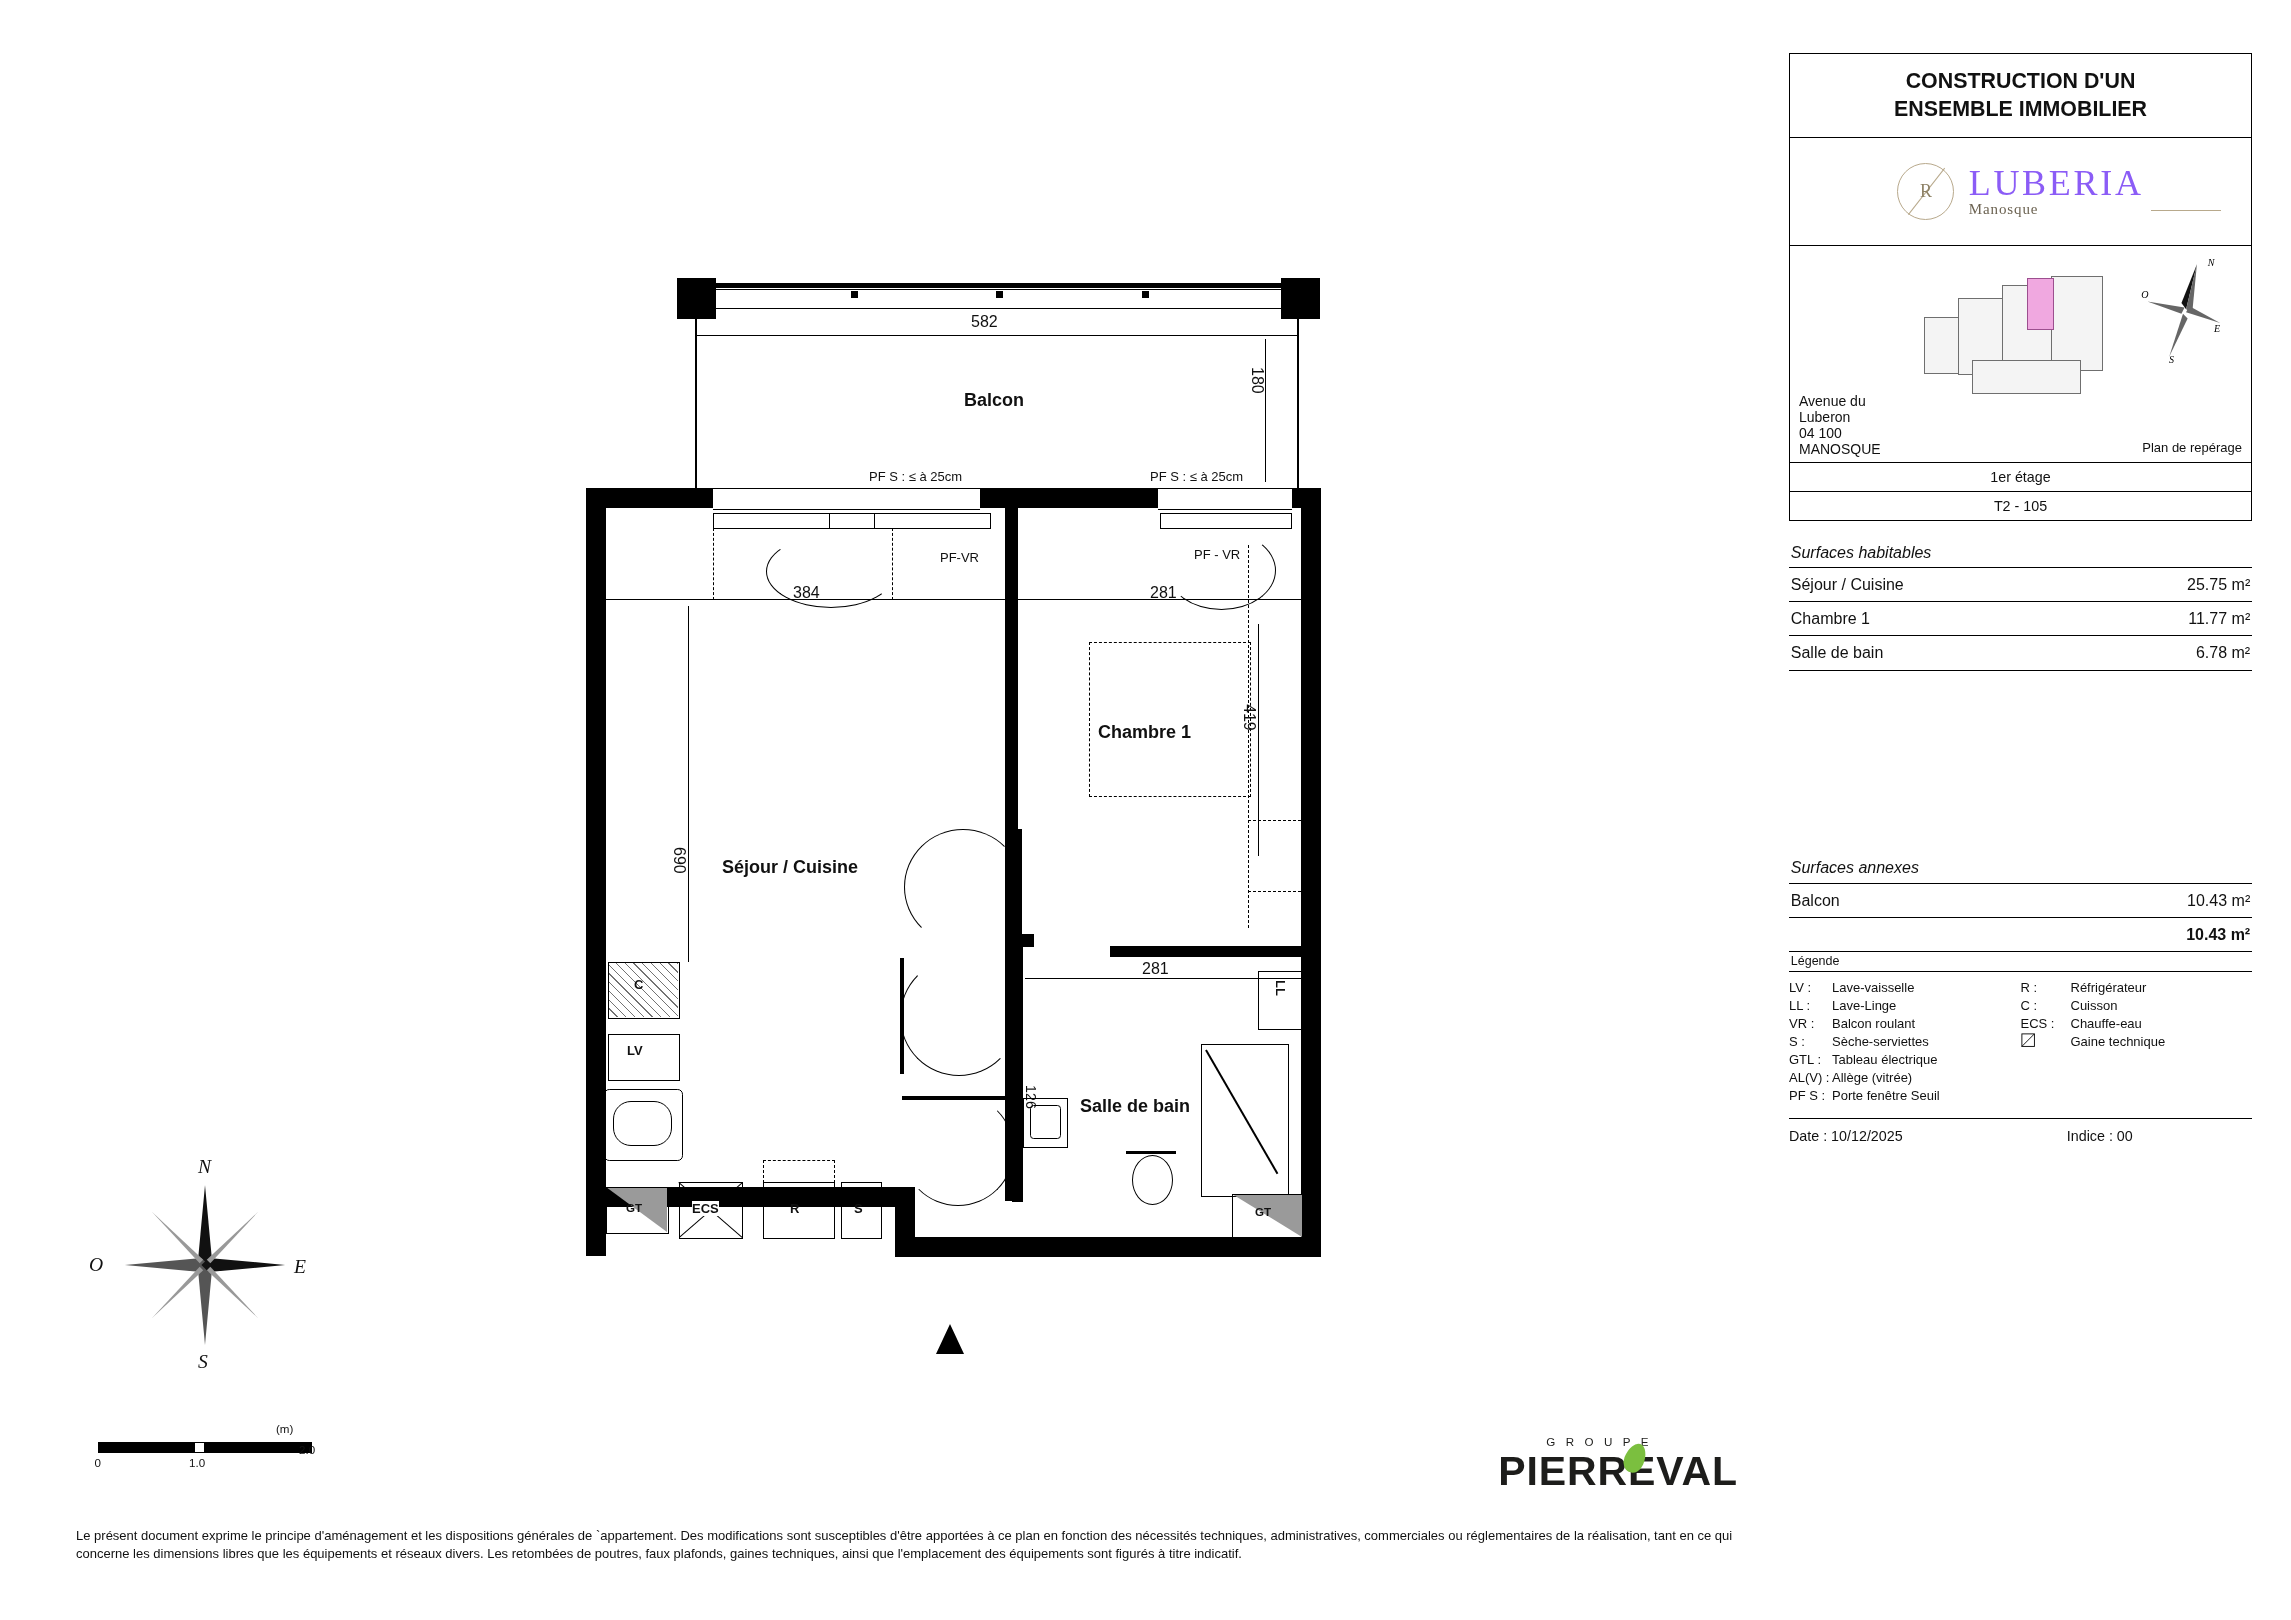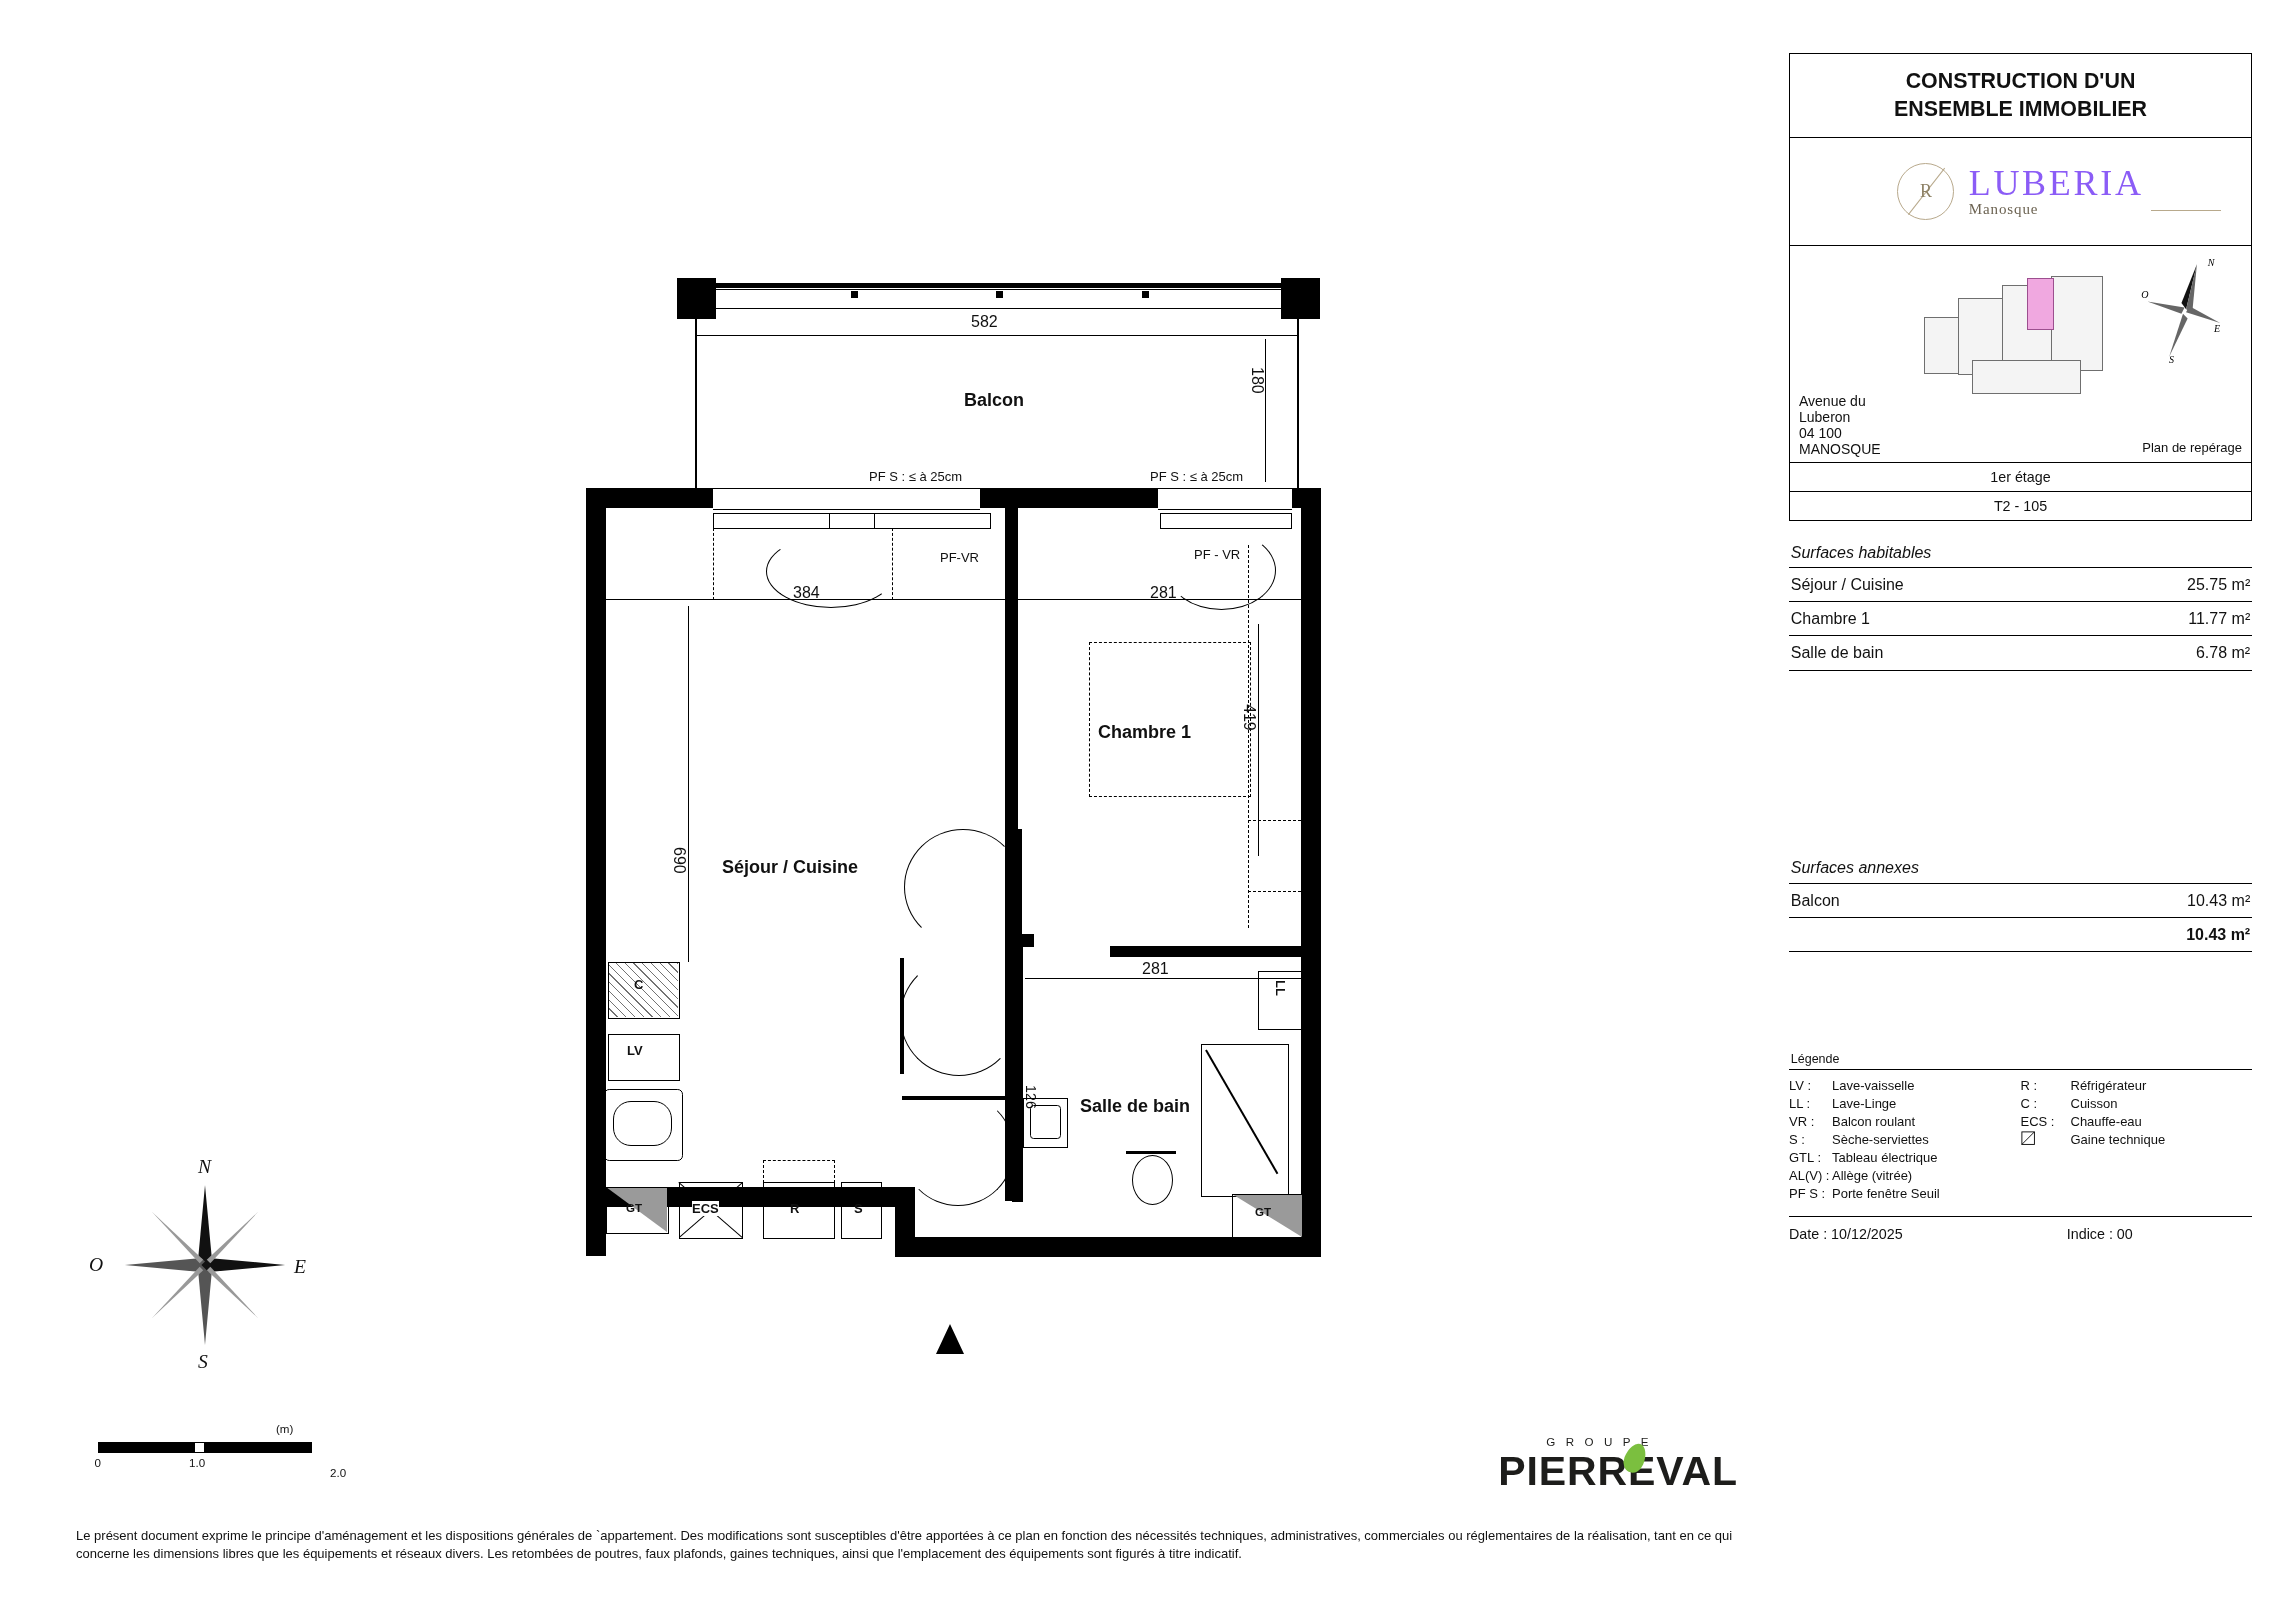--- a/index.html
+++ b/index.html
@@ -222,21 +222,21 @@
   <span class="cmp-letter" style="left:178px;top:80px;">E</span>
 </div>
 
 <div id="scalebar" class="abs">
   <div class="sb-lab" style="left:178px;top:-19.6px;">(m)</div>
   <div class="sb-seg" style="left:0;top:0;width:96px;background:#000;"></div>
   <div class="sb-seg" style="left:96px;top:0;width:10.7px;background:#fff;border:0.9px solid #000;box-sizing:border-box;"></div>
   <div class="sb-seg" style="left:107px;top:0;width:107px;background:#000;"></div>
   <div class="sb-lab" style="left:-3.6px;top:14.3px;">0</div>
   <div class="sb-lab" style="left:91px;top:14.3px;">1.0</div>
-  <div class="sb-lab" style="left:201px;top:24px;margin-left:31px;">2.0</div>
+  <div class="sb-lab" style="left:201px;top:1px;">2.0</div>
 </div>
 
 <div id="pierreval" class="abs" style="position:absolute;">
   <div class="pv-groupe">G R O U P E</div>
   <div style="position:relative;">
     <div class="pv-leaf"></div>
     <div class="pv-name">PIERREVAL</div>
   </div>
 </div>
 
@@ -312,21 +312,21 @@
 
   <div>
     <div class="tb-sechead">Surfaces annexes</div>
     <div class="surf-row">
       <span>Balcon</span>
       <span>10.43 m²</span>
     </div>
     <div class="surf-total">10.43 m²</div>
   </div>
 
-  <div style="margin-top:98px;">
+  <div style="">
     <div class="tb-legend-head">Légende</div>
     <div class="legend-grid">
       <div class="legend-col">
         <div class="lg-item">
             <span class="lg-k">LV :</span>
             <span>Lave-vaisselle</span>
           </div>
         <div class="lg-item">
             <span class="lg-k">LL :</span>
             <span>Lave-Linge</span>

